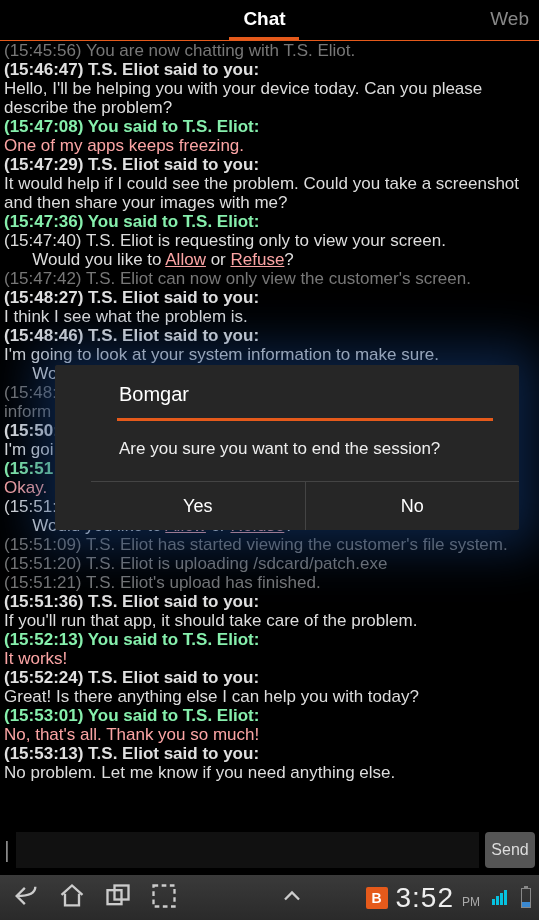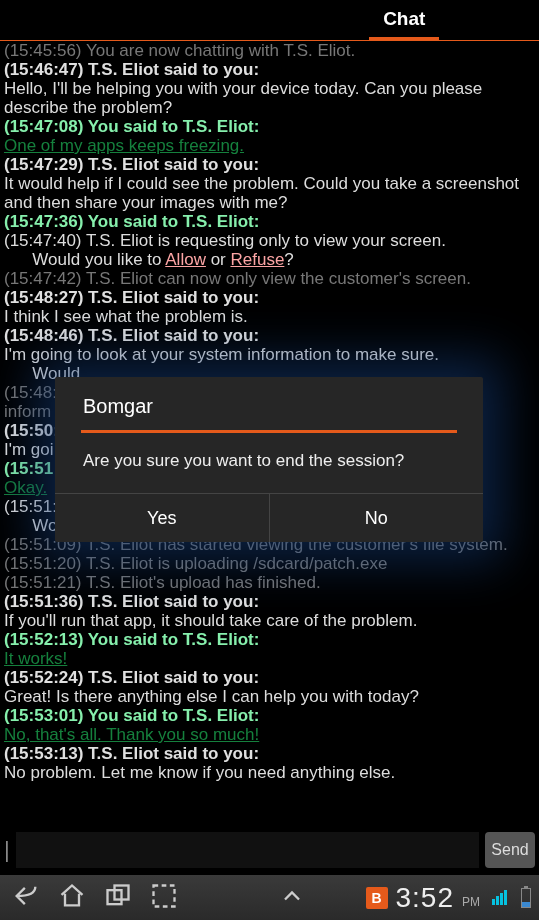--- a/index.html
+++ b/index.html
@@ -45,21 +45,21 @@
     left: 4px; right:4px;
     bottom: 95px;
     overflow: hidden;
     font-size: 17px;
     line-height: 19px;
   }
   .chatlog .sys { color:#777; }
   .chatlog .rep-head { color:#e0e0e0; font-weight:bold; }
   .chatlog .rep-body { color:#ddd; }
   .chatlog .you-head { color:#86efac; font-weight:bold; }
-  .chatlog .you-body { color:#15803d;text-decoration:underline; }
+  .chatlog .you-body { color:#fca5a5; }
   .chatlog .link { text-decoration: underline; color:#fca5a5; }
   .inputrow {
     position:absolute;
     bottom:45px; left:0; right:0;
     height:50px;
     display:flex;
     align-items:center;
     padding:0 4px;
     gap:6px;
   }
@@ -103,27 +103,28 @@
   .battery { width:8px; height:18px; border:1px solid #888; margin-left:6px; position:relative; background:linear-gradient(to top,#3a88d0 25%, transparent 25%);}
   .battery::before{content:"";position:absolute;top:-3px;left:2px;width:4px;height:2px;background:#888;}
   
   .overlay {
     position:absolute; top:0; left:0; right:0; bottom:0;
     background: rgba(0,0,0,0);
     pointer-events:none;
   }
   .dialog {
     position:absolute;
-    left:55px; top:377px;
+    left:55px; top:365px;
     width:428px;
     background:#262626;
     border-radius:2px;
     box-shadow: 0 0 50px 20px rgba(20,60,120,0.55);
     pointer-events:auto;
     padding-top:18px;
+    padding-left:36px;
   }
   .dialog-title {
     color:#fff; font-size:20px; font-weight:500;
     padding:0 28px 12px 28px;
   }
   .dialog-sep {
     height:3px; background:#e55a1b;
     margin:0 26px;
   }
   .dialog-msg {
@@ -143,20 +144,21 @@
     height:48px;
   }
   .dialog-btns button:first-child { border-right:1px solid #444;}
 </style>
 </head>
 <body>
 
 <div class="tabbar">
   <div class="tab"></div>
   <div class="tab active">Chat</div>
+  <div class="tab" style="text-align:right;padding-right:10px;">Web</div>
 </div>
 <div class="tabbar-line"></div>
 
 <div class="chatlog" id="chatlog">
     <div class="sys">(15:45:56) You are now chatting with T.S. Eliot.</div>
     <div class="rep-head">(15:46:47) T.S. Eliot said to you:</div>
     <div class="rep-body">Hello, I'll be helping you with your device today. Can you please describe the problem?</div>
     <div class="you-head">(15:47:08) You said to T.S. Eliot:</div>
     <div class="you-body">One of my apps keeps freezing.</div>
     <div class="rep-head">(15:47:29) T.S. Eliot said to you:</div>

